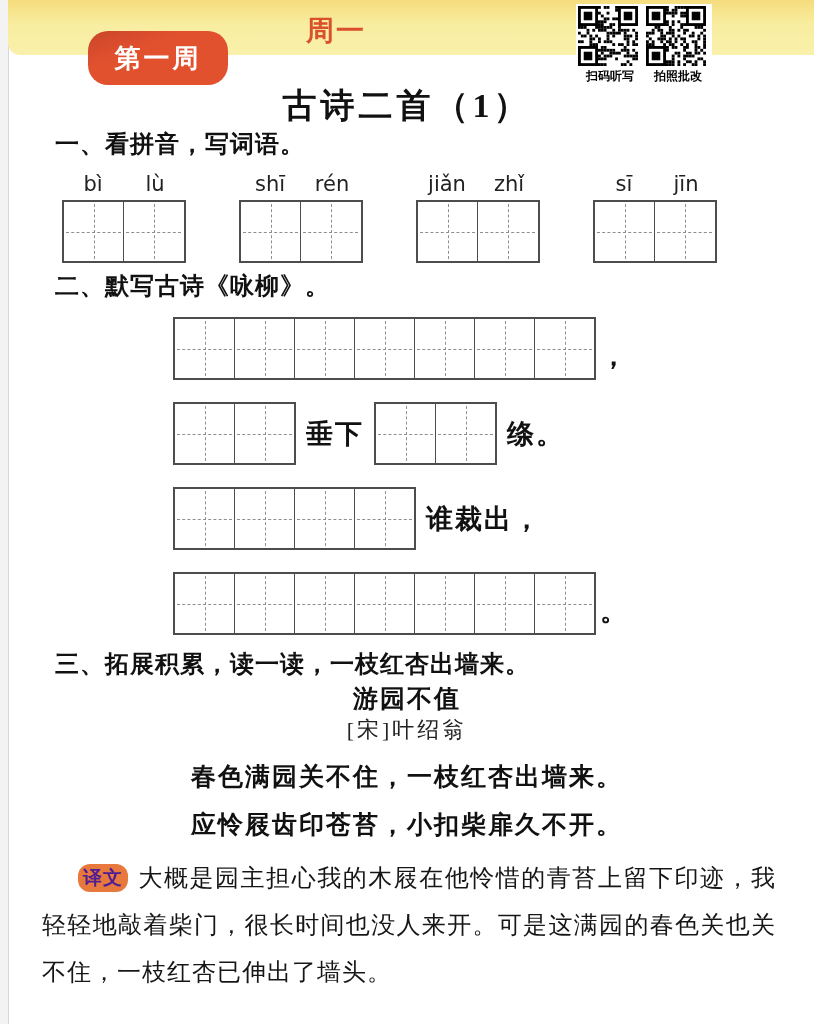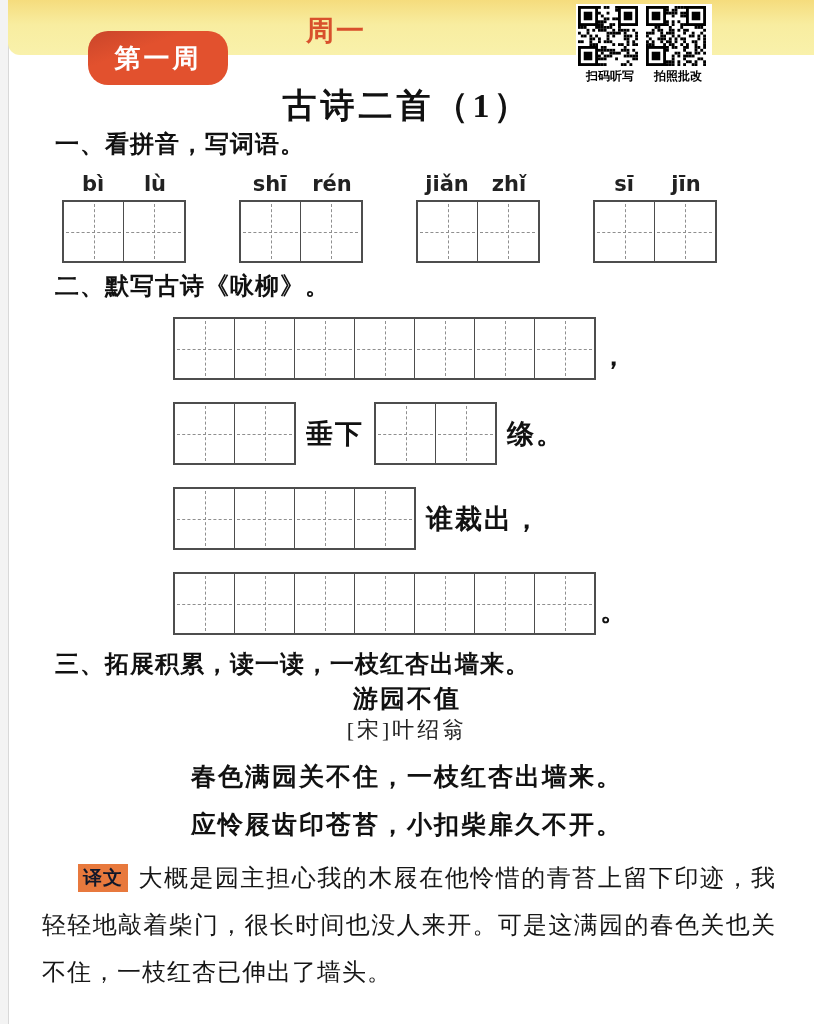--- a/index.html
+++ b/index.html
@@ -39,21 +39,21 @@
     font-size:34px;font-weight:900;letter-spacing:4px;color:#111;
   }
   
   .sec-heading{margin:0 0 0 55px;font-size:24px;font-weight:700;color:#111;letter-spacing:1px;}
   .sec1{position:absolute;top:128px;left:0;right:0;}
   .sec2{position:absolute;top:270px;left:0;right:0;}
   .sec3{position:absolute;top:648px;left:0;right:0;}
   
   .words{display:flex;gap:53px;margin:12px 0 0 62px;}
   .word{display:flex;flex-direction:column;}
-  .pinyin-row{display:flex;margin-bottom:4px;font-weight:bold;}
+  .pinyin-row{display:flex;margin-bottom:4px;}
   .pinyin-row span{width:62px;text-align:center;font-size:21px;color:#222;font-family:"DejaVu Sans",sans-serif;}
   
   .grid-box{display:inline-flex;border:2px solid #4d4d4d;background:#fff;flex:0 0 auto;}
   .cell{width:59px;height:59px;position:relative;border-left:1.5px solid #4d4d4d;}
   .cell:first-child{border-left:none;}
   .cell::before{content:'';position:absolute;left:50%;top:2px;bottom:2px;border-left:1.5px dashed #8f8f8f;}
   .cell::after{content:'';position:absolute;top:50%;left:2px;right:2px;border-top:1.5px dashed #8f8f8f;}
   
   .rows{margin:15px 0 0 173px;}
   .grid-row{display:flex;align-items:center;margin-bottom:22px;}
@@ -75,23 +75,23 @@
     font-size:25px;font-weight:600;color:#111;letter-spacing:2px;
   }
   
   .translation{
     margin:14px 38px 0 42px;
     font-family:"Liberation Serif","DejaVu Serif",serif;
     font-size:24px;color:#161616;line-height:47px;text-align:justify;
     text-indent:36px;letter-spacing:1px;
   }
   .trans-badge{
-    display:inline-block;background:var(--translation-badge-bg);color:#0f172a;
+    display:inline-block;background:var(--translation-badge-bg);color:#4c1d95;
     font-family:"Liberation Sans","DejaVu Sans",sans-serif;
-    font-size:19px;font-weight:700;line-height:26px;padding:1px 5px;border-radius:0;
+    font-size:19px;font-weight:700;line-height:26px;padding:1px 5px;border-radius:12px;
     margin-right:10px;letter-spacing:1px;text-indent:0;vertical-align:2px;
   }
 </style>
 </head>
 <body>
 
 <div class="page">
   <div class="edge-strip"></div>
 
   <header class="banner">

